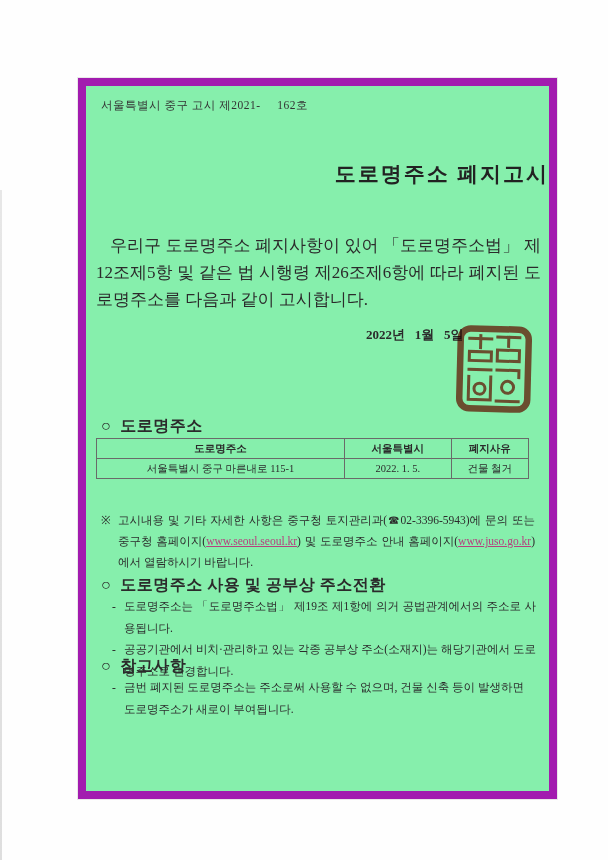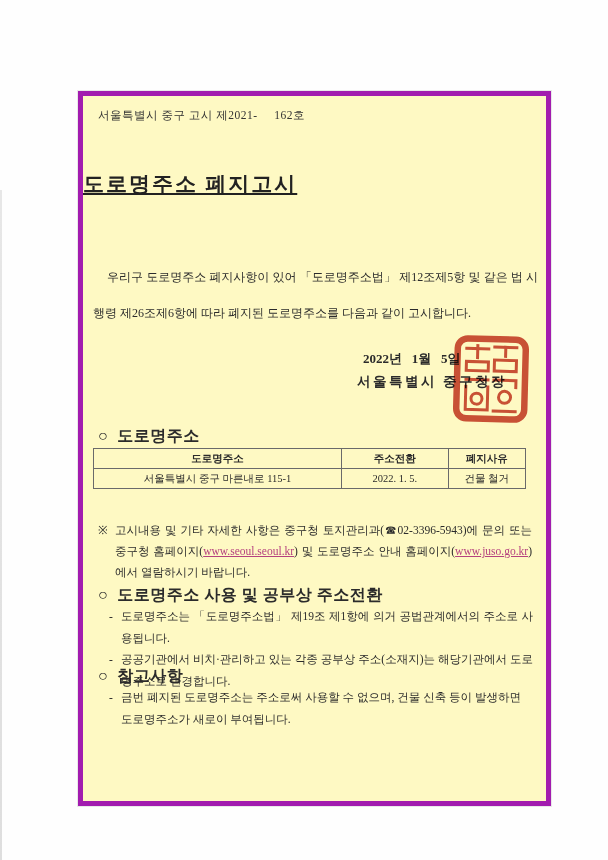--- a/index.html
+++ b/index.html
@@ -9,43 +9,43 @@
     position: relative;
     font-family: "Liberation Serif", "DejaVu Serif", serif;
     color: #2b2b2b;
     overflow: hidden;
   }
   .scan-edge {
     position: absolute; left: 0; top: 190px; width: 2px; height: 670px;
     background: linear-gradient(#d8d8d8, #c9c9c9); opacity: .6;
   }
   .doc-frame {
-    position: absolute; left: 78px; top: 91px;
+    position: absolute; left: 78px; top: 78px;
     width: 463px; height: 705px;
-    border: 5px solid #a21caf;
-    background: #fef9c3;
+    border: 8px solid #a21caf;
+    background: #86efac;
     box-shadow: 0 0 0 1px #e9e9e9;
   }
   .notice-number {
     position: absolute; left: 15px; top: 12px;
     font-size: 11.5px; white-space: pre; letter-spacing: .5px; color: #333;
   }
   .doc-title {
     position: absolute; left: 0; top: 74px; width: 100%;
-    text-align: left; font-size: 21px; font-weight: 700;
-    letter-spacing: 2px; color: #222; text-decoration: underline;
+    text-align: right; font-size: 21px; font-weight: 700;
+    letter-spacing: 2px; color: #222;
   }
   .body-par {
     position: absolute; left: 10px; top: 146px; width: 445px;
-    font-size: 12px; line-height: 36px; text-align: justify;
-    text-indent: 14px; color: #2b2b2b; margin-top: 17px;
+    font-size: 17px; line-height: 27px; text-align: justify;
+    text-indent: 14px; color: #2b2b2b;
   }
   .issue-date {
     position: absolute; left: 280px; top: 240px;
-    font-size: 13px; font-weight: 600; white-space: pre; color: #2b2b2b; margin-top: 14px;
+    font-size: 13px; font-weight: 600; white-space: pre; color: #2b2b2b;
   }
   .issuer {
     position: absolute; left: 274px; top: 277px;
     font-size: 13.5px; font-weight: 600; letter-spacing: 2.5px; color: #2b2b2b;
   }
   .seal {
     position: absolute; left: 370px; top: 239px; width: 76px; height: 88px;
     transform: rotate(1.5deg); opacity: .88; mix-blend-mode: multiply;
   }
   .section-label {
@@ -83,21 +83,20 @@
 
 <div class="doc-frame">
 
   <div class="notice-number">서울특별시 중구 고시 제2021-     162호</div>
 
   <div class="doc-title">도로명주소 폐지고시</div>
 
   <div class="body-par">우리구 도로명주소 폐지사항이 있어 「도로명주소법」 제12조제5항 및 같은 법 시행령 제26조제6항에 따라 폐지된 도로명주소를 다음과 같이 고시합니다.</div>
 
   <div class="issue-date">2022년   1월   5일</div>
-  <div class="issuer">서울특별시 중구청장</div>
 
   <svg class="seal" viewBox="0 0 76 88" aria-hidden="true">
     <g stroke="#c23b2b" fill="none" stroke-linecap="square">
       <rect x="4" y="4" width="68" height="80" rx="10" stroke-width="6.5"></rect>
 
       <g stroke-width="3">
         <path d="M13 14 h22"></path>
         <path d="M24 11 v12"></path>
         <path d="M13 27 h22 v9 h-22 z"></path>
         <path d="M13 45 h22"></path>
@@ -114,21 +113,21 @@
   </svg>
 
   <div class="section-label" style="left:15px; top:330px;">
     <span class="bullet">○</span><span>도로명주소</span>
   </div>
 
   <table class="addr-table">
     <thead>
       <tr>
         <th class="col-addr">도로명주소</th>
-        <th class="col-date">주소전환</th>
+        <th class="col-date">서울특별시</th>
         <th class="col-reason">폐지사유</th>
       </tr>
     </thead>
     <tbody>
       <tr>
         <td>서울특별시 중구 마른내로 115-1</td>
         <td>2022. 1. 5.</td>
         <td>건물 철거</td>
       </tr>
     </tbody>

